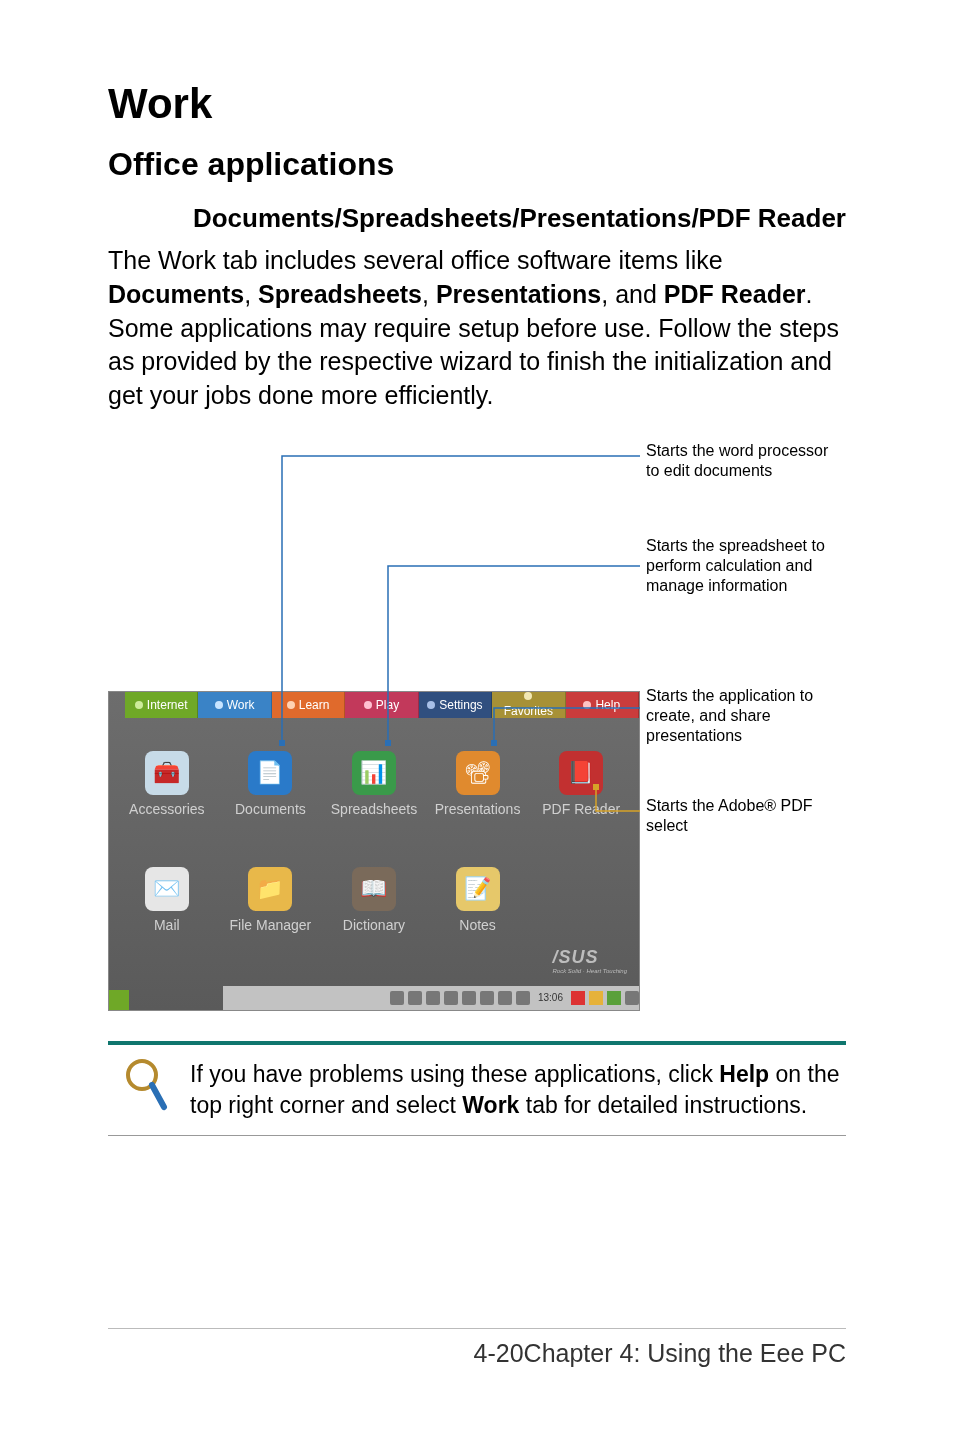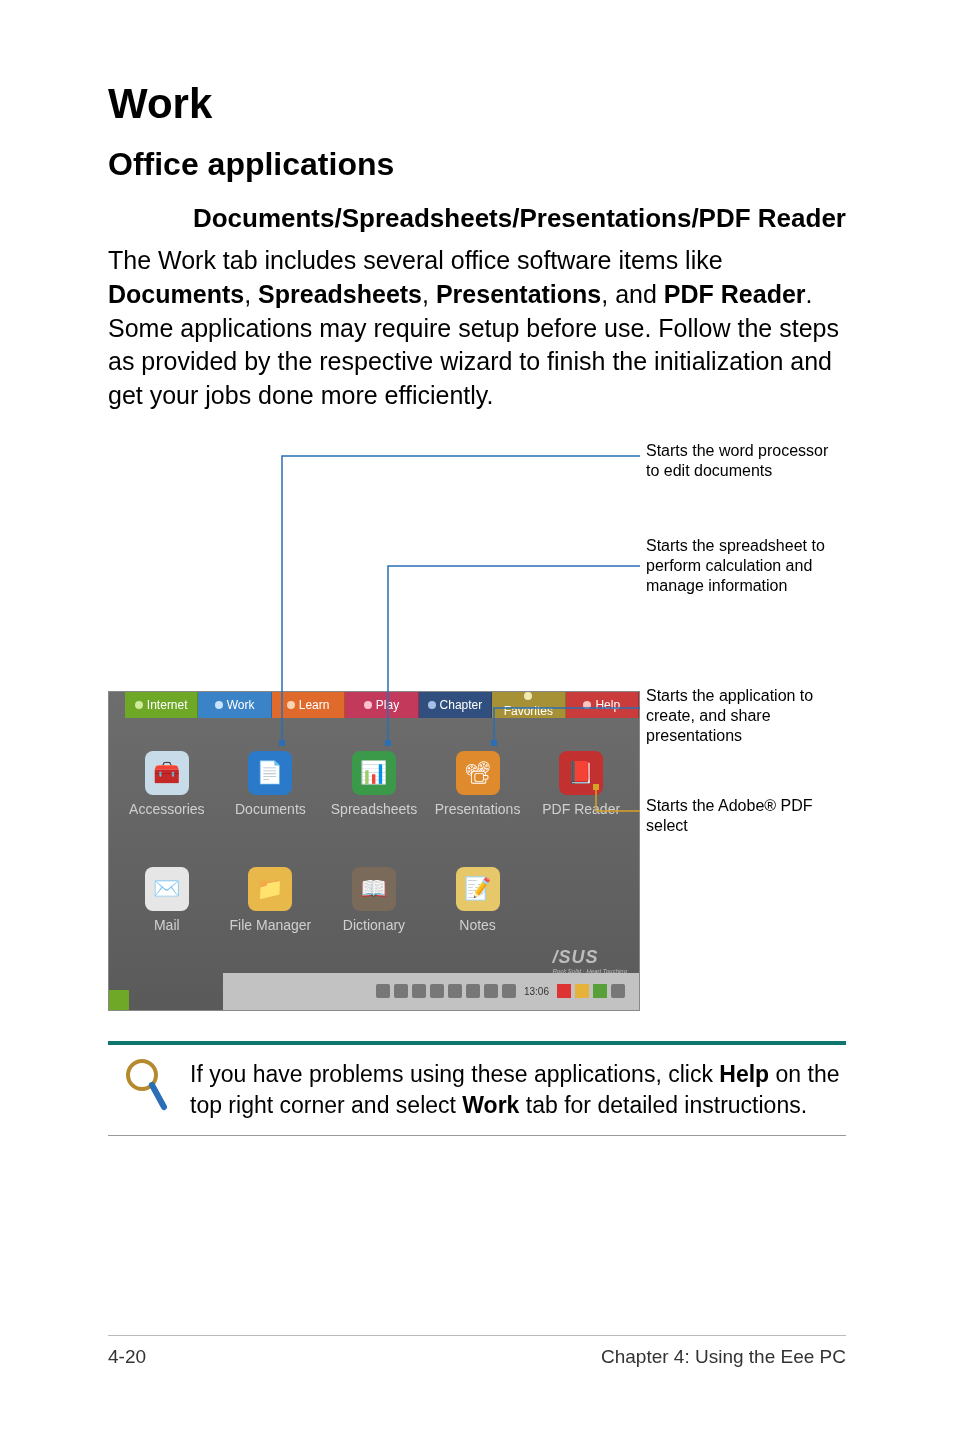--- a/index.html
+++ b/index.html
@@ -38,35 +38,35 @@
 
   .grid { display:grid; grid-template-columns: repeat(5,1fr); grid-template-rows: repeat(2,1fr); height: 248px; padding: 8px 6px; }
   .cell { display:flex; flex-direction:column; align-items:center; justify-content:center; gap:6px; }
   .cell .ico { width:44px; height:44px; border-radius:8px; display:flex; align-items:center; justify-content:center; font-size:22px; color:#fff; }
   .cell .lbl { font-size:14px; color:#d0d0d0; text-align:center; }
   .ic-acc{ background:#c7dbe8;} .ic-doc{ background:#2a7ac9;} .ic-spr{ background:#3a9a4a;}
   .ic-pre{ background:#e08a2e;} .ic-pdf{ background:#c23030;}
   .ic-mail{ background:#e6e6e6;} .ic-fm{ background:#e8b84a;} .ic-dict{ background:#7a6a5a;} .ic-notes{ background:#e6c86a;}
   .logoarea{ position:absolute; right:12px; bottom:36px; color:#bdbdbd; font-style:italic; font-weight:700; font-size:18px; letter-spacing:1px;margin-left:8px;}
   .logosub{ font-size:6px; color:#bdbdbd; font-weight:400; letter-spacing:0; }
-  .taskbar{ position:absolute; left:114px; bottom:0; height:37px; right:0; background:#c2c2c2; display:flex; align-items:center; justify-content:flex-end; padding:0 14px; gap:4px;}
+  .taskbar{ position:absolute; left:114px; bottom:0; height:24px; right:0; background:#c2c2c2; display:flex; align-items:center; justify-content:flex-end; padding:0 0; gap:4px;}
   .taskbar .tk{ width:14px;height:14px; background:#777; border-radius:2px;}
   .taskbar .clk{ font-size:10px; color:#333; margin:0 4px;}
   .taskbar .sq{ width:14px;height:14px;}
   .sq-r{background:#d33;} .sq-y{background:#e6b23a;} .sq-g{background:#5aa03a;}
   .corner{ position:absolute; left:0; bottom:0; width:20px; height:20px; background:#6fa827;}
 
   .callout-lines{ position:absolute; left:0; top:0; width:738px; height:570px; pointer-events:none; }
   .annotations{ position:absolute; left:538px; top:0; width:200px; font-size:16px; line-height:1.25; }
   .ann{ position:absolute; left:0; width:200px; }
 
   .notebox{ margin-top:30px; border-top:4px solid #0f766e; border-bottom:1px solid #999; padding:14px 0 14px 82px; position:relative; font-size:23px; line-height:1.35; min-height:74px; }
   .noteicon{ position:absolute; left:14px; top:10px; width:48px; height:60px; }
 
-  .footer{ position:absolute; left:108px; right:108px; bottom:70px; border-top:1px solid #bbb; padding-top:10px; display:flex; justify-content:space-between; font-size:19px; color:#333;}
+  .footer{ position:absolute; left:108px; right:108px; bottom:70px; border-top:1px solid #bbb; padding-top:10px; display:flex; justify-content:flex-end; font-size:25px; color:#333;}
 </style>
 </head>
 <body>
 
 <div class="page">
   <div class="h1">Work</div>
   <div class="h2">Office applications</div>
   <div class="h3">Documents/Spreadsheets/Presentations/PDF Reader</div>
 
   <p class="body-para">
@@ -88,21 +88,21 @@
         <div class="tab tab-learn">
             <span class="tdot"></span>
             <span>Learn</span>
           </div>
         <div class="tab tab-play">
             <span class="tdot"></span>
             <span>Play</span>
           </div>
         <div class="tab tab-settings">
             <span class="tdot"></span>
-            <span>Chapter</span>
+            <span>Settings</span>
           </div>
         <div class="tab tab-fav">
             <span class="tdot"></span>
             <span>Favorites</span>
           </div>
         <div class="tab tab-help">
             <span class="tdot"></span>
             <span>Help</span>
           </div>
       </div>

